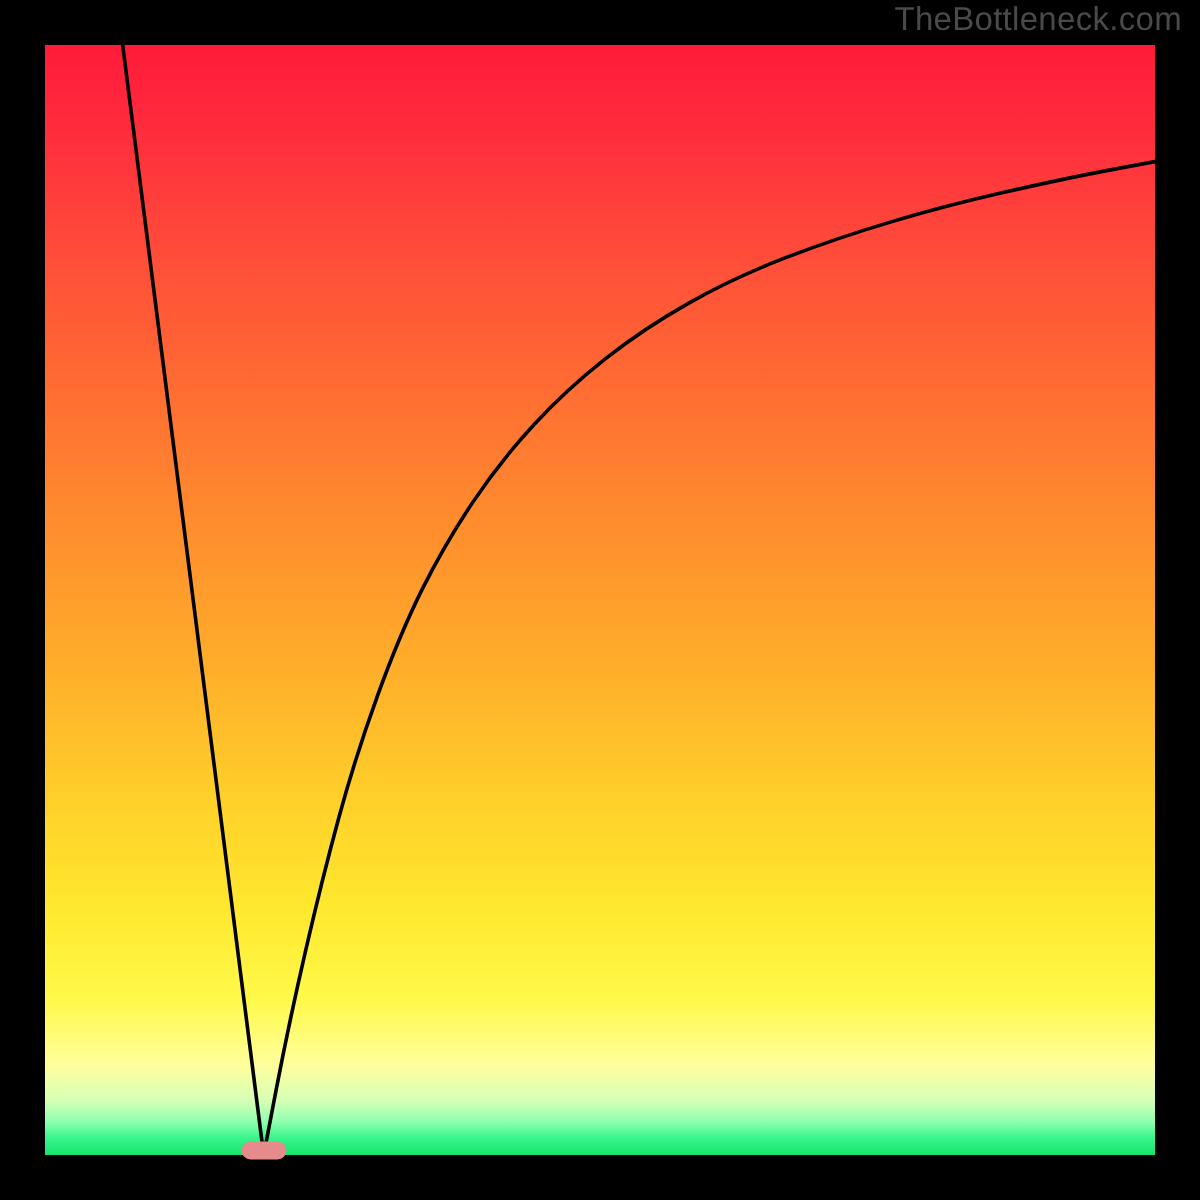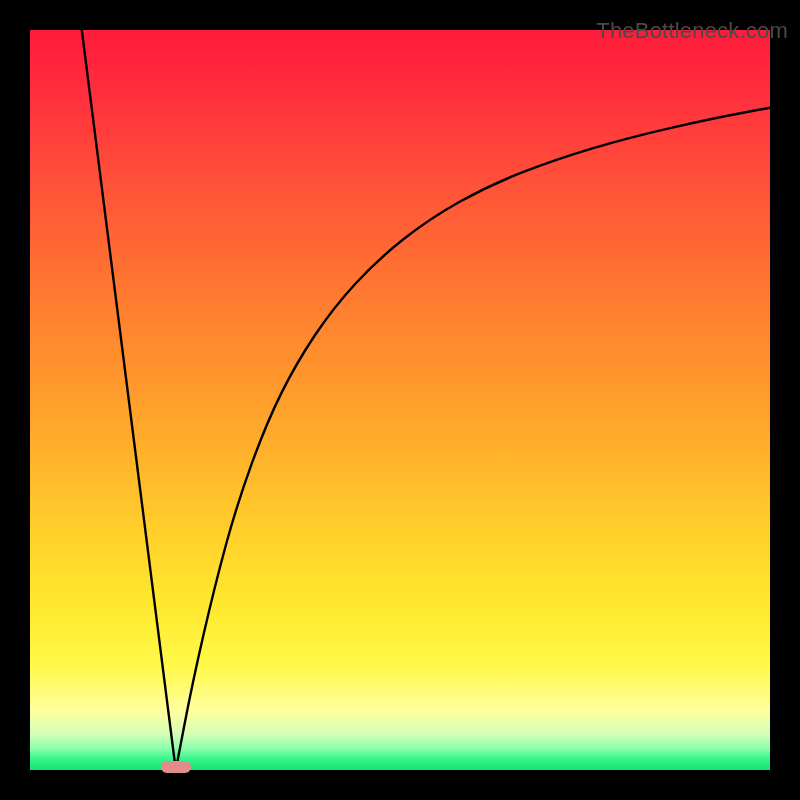--- a/index.html
+++ b/index.html
@@ -43,21 +43,21 @@
   }
   .curve-svg {
     position: absolute;
     left: 0;
     top: 0;
     width: 740px;
     height: 740px;
   }
   .watermark {
     position: absolute;
-    top: 18px;
+    top: 0;
     right: 12px;
     color: #4a4a4a;
     font-size: 22px;
     letter-spacing: 0.2px;
     user-select: none;
   }
   .pink-marker {
     position: absolute;
     background: #e58b8b;
     border-radius: 8px;

